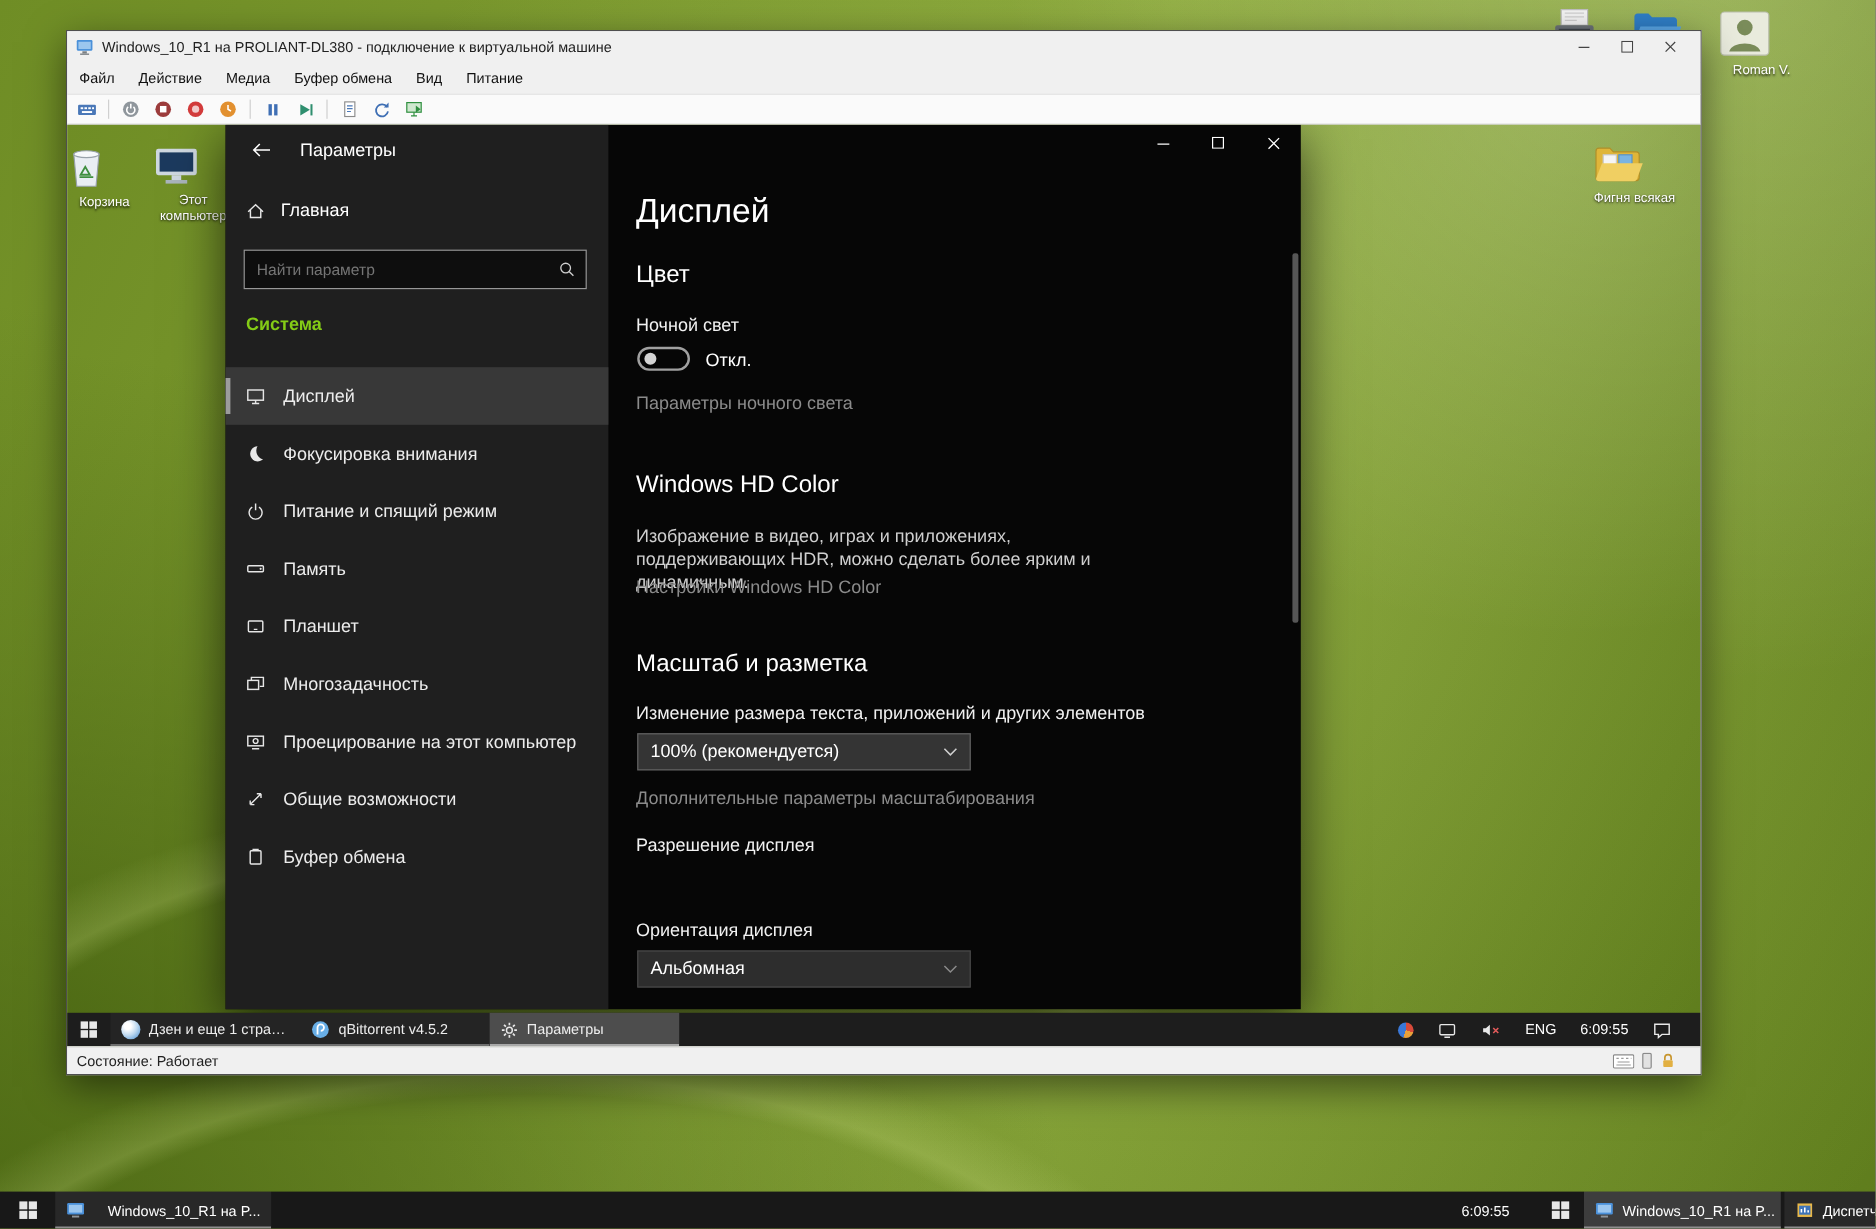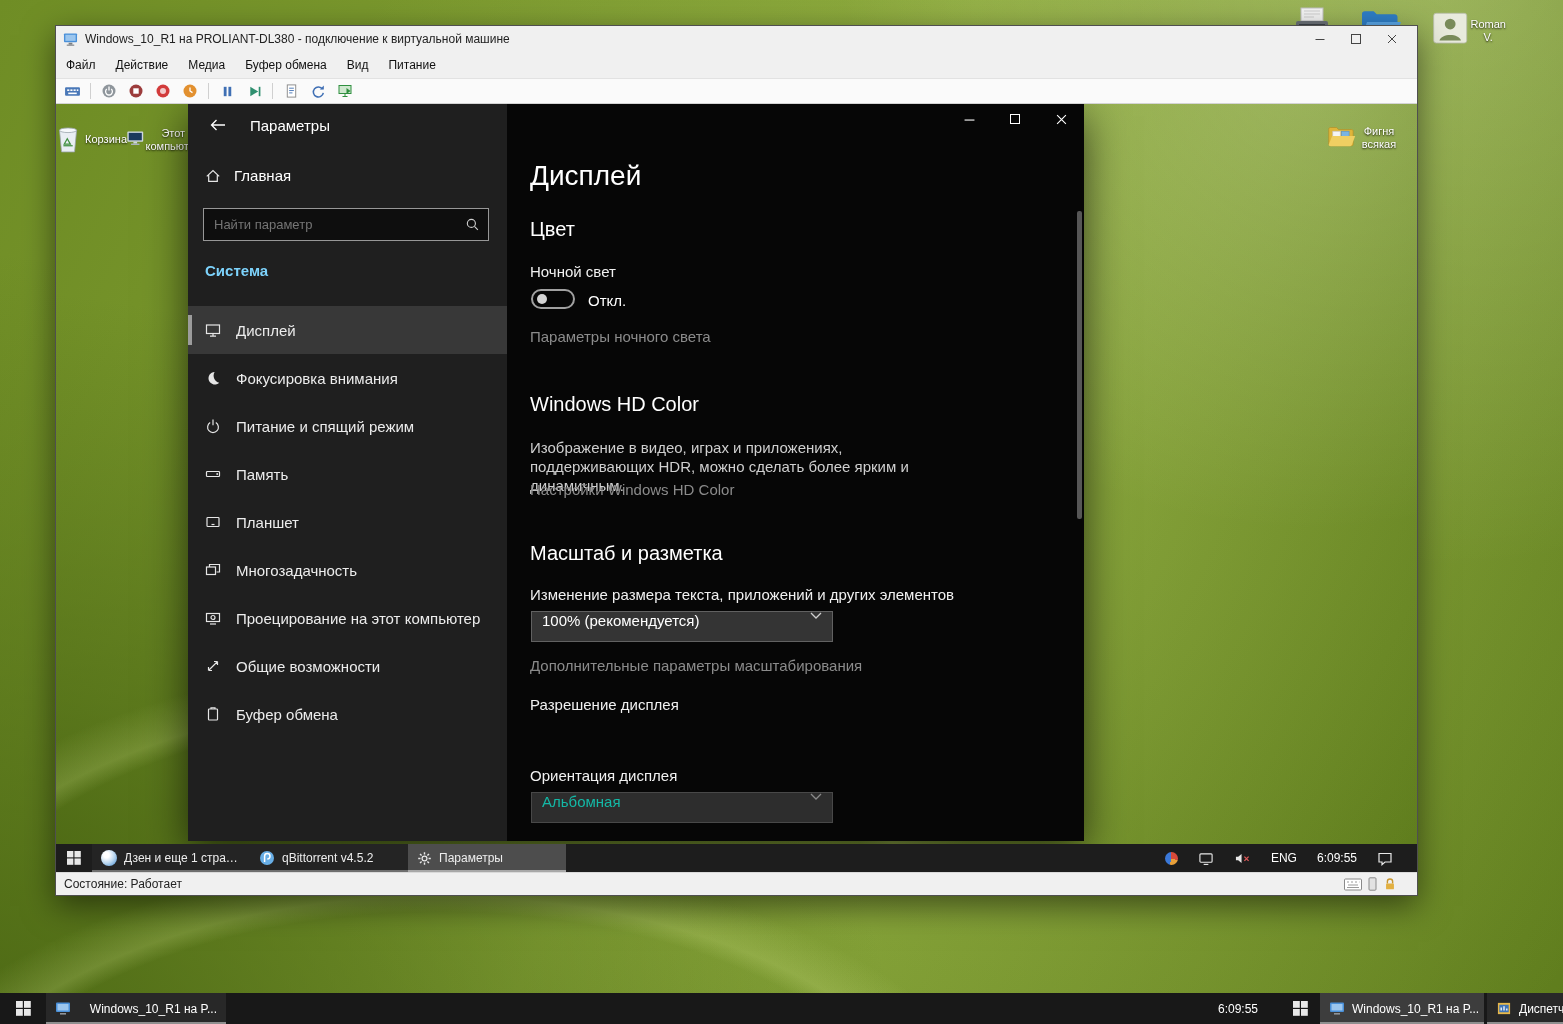--- a/index.html
+++ b/index.html
@@ -9,21 +9,21 @@
     background:
       radial-gradient(70% 110% at 92% -5%, rgba(245,255,205,.30), rgba(245,255,205,0) 55%),
       radial-gradient(ellipse 900px 520px at 28% 118%, rgba(0,0,0,0) 57%, rgba(215,233,140,.22) 60%, rgba(0,0,0,0) 67%),
       radial-gradient(120% 160% at -8% 112%, #44600f 0%, rgba(68,96,15,0) 55%),
       radial-gradient(80% 120% at 62% 48%, rgba(193,216,110,.30), rgba(193,216,110,0) 62%),
       linear-gradient(115deg,#6f8d25 0%,#87a538 48%,#5f7d1d 100%);
   }
   svg{display:block}
 
   
-  .desktop-icon{position:absolute;width:76px;display:flex;align-items:center;color:#fff;font-size:11px;text-align:center;text-shadow:0 1px 2px rgba(0,0,0,.85);cursor:default}
+  .desktop-icon{position:absolute;width:76px;display:flex;flex-direction:column;color:#fff;font-size:11px;text-align:center;text-shadow:0 1px 2px rgba(0,0,0,.85);cursor:default}
   .desktop-icon .lbl{margin-top:3px;line-height:13px;max-width:72px;word-wrap:break-word}
 
   
   .vm{position:absolute;left:55px;top:25px;width:1363px;height:871px;background:#f0f0f0;border:1px solid #4f4f4f;box-shadow:0 10px 30px rgba(0,0,0,.5)}
   .vm-titlebar{position:absolute;left:0;top:0;right:0;height:26px;display:flex;align-items:center;padding:0 7px;font-size:12px;color:#222;background:#f0f0f0}
   .vm-title{margin-left:7px;white-space:nowrap}
   .vm-controls{margin-left:auto;display:flex}
   .vm-ctrl{width:36px;height:22px;display:flex;align-items:center;justify-content:center}
   .vm-menubar{position:absolute;left:0;top:26px;right:0;height:26px;display:flex;align-items:stretch;font-size:12px;color:#111;background:#f0f0f0}
   .vm-menu-item{padding:0 10px;display:flex;align-items:center}
@@ -38,38 +38,38 @@
   .settings{position:absolute;left:132px;top:0;width:896px;height:737px;background:#060606;box-shadow:0 12px 40px rgba(0,0,0,.65)}
   .s-sidebar{position:absolute;left:0;top:0;width:319px;height:737px;background:#1f1f1f}
   .s-controls{position:absolute;top:0;right:0;display:flex}
   .s-ctrl{width:46px;height:30px;display:flex;align-items:center;justify-content:center}
   .s-back{position:absolute;left:12px;top:7px;width:36px;height:28px;display:flex;align-items:center;justify-content:center}
   .s-appname{position:absolute;left:62px;top:13px;font-size:15px;color:#fff}
   .s-home{position:absolute;left:17px;top:63px;display:flex;align-items:center;gap:13px;color:#fff;font-size:15px}
   .s-search{position:absolute;left:15px;top:104px;width:286px;height:33px;background:#0e0e0e;border:1px solid #979797;display:flex;align-items:center}
   .s-search input{flex:1;height:100%;background:transparent;border:none;outline:none;color:#d8d8d8;font-size:13px;padding:0 10px;font-family:inherit}
   .s-search .mag{width:32px;display:flex;align-items:center;justify-content:center}
-  .s-group{position:absolute;left:17px;top:158px;font-size:15px;font-weight:700;color:#7dd3fc}
+  .s-group{position:absolute;left:17px;top:158px;font-size:15px;font-weight:700;color:#84cc16}
   .s-nav{position:absolute;left:0;top:202px;width:319px}
   .nav-item{height:48px;display:flex;align-items:center;gap:15px;padding-left:17px;color:#ececec;font-size:15px;position:relative;cursor:default}
   .nav-item .nico{width:16px;height:16px;flex:none}
   .nav-item.active{background:#383838}
   .nav-item.active::before{content:"";position:absolute;left:0;top:9px;bottom:9px;width:4px;background:#9c9c9c}
 
   .c-title{position:absolute;left:342px;top:56px;font-size:28px;font-weight:300;color:#fff}
   .c-h2{position:absolute;left:342px;font-size:20px;font-weight:400;color:#fff}
   .c-label{position:absolute;left:342px;font-size:15px;color:#f1f1f1}
   .c-link{position:absolute;left:342px;font-size:15px;color:#8b8b8b;cursor:pointer}
   .c-para{position:absolute;left:342px;top:334px;width:420px;font-size:15px;line-height:19px;color:#cfcfcf}
   .toggle{position:absolute;left:343px;top:185px;width:44px;height:20px;border:2px solid #a0a0a0;border-radius:12px;background:transparent;cursor:pointer}
   .toggle .knob{position:absolute;left:4px;top:3px;width:10px;height:10px;border-radius:50%;background:#d4d4d4}
   .toggle-state{position:absolute;left:400px;top:188px;font-size:15px;color:#fff}
-  .dropdown{position:absolute;left:343px;width:302px;height:31px;background:#343434;border:1px solid #616161;display:flex;align-items:flex-start;padding:0 10px;color:#fff;font-size:15px;cursor:pointer}
+  .dropdown{position:absolute;left:343px;width:278px;height:31px;background:#343434;border:1px solid #616161;display:flex;align-items:center;padding:0 10px;color:#fff;font-size:15px;cursor:pointer}
   .dropdown .chev{margin-left:auto}
-  .dropdown.disabled{background:#2d2d2d;border-color:#484848;color:#14b8a6}
+  .dropdown.disabled{background:#2d2d2d;border-color:#484848;color:#ffffff}
   .s-scroll{position:absolute;right:2px;top:107px;width:5px;height:308px;background:#565656;border-radius:2px}
 
   
   .guest-taskbar{position:absolute;left:0;bottom:0;width:1361px;height:28px;background:#1d1d1d;display:flex;align-items:stretch}
   .g-start{width:36px;display:flex;align-items:center;justify-content:center}
   .g-task{width:158px;display:flex;align-items:center;gap:7px;padding:0 9px;color:#ededed;font-size:12px;white-space:nowrap;overflow:hidden;background:rgba(255,255,255,.03);box-shadow:inset 0 -2px 0 #6f6f6f}
   .g-task.active{background:#4d4d4d;box-shadow:inset 0 -2px 0 #a8a8a8}
   .g-task .tlabel{overflow:hidden;text-overflow:ellipsis}
   .g-tray{position:absolute;right:60px;top:0;height:28px;display:flex;align-items:center;gap:20px;color:#fff;font-size:12px}
   .g-action{position:absolute;right:22px;top:4px;width:20px;height:20px;display:flex;align-items:center;justify-content:center}

